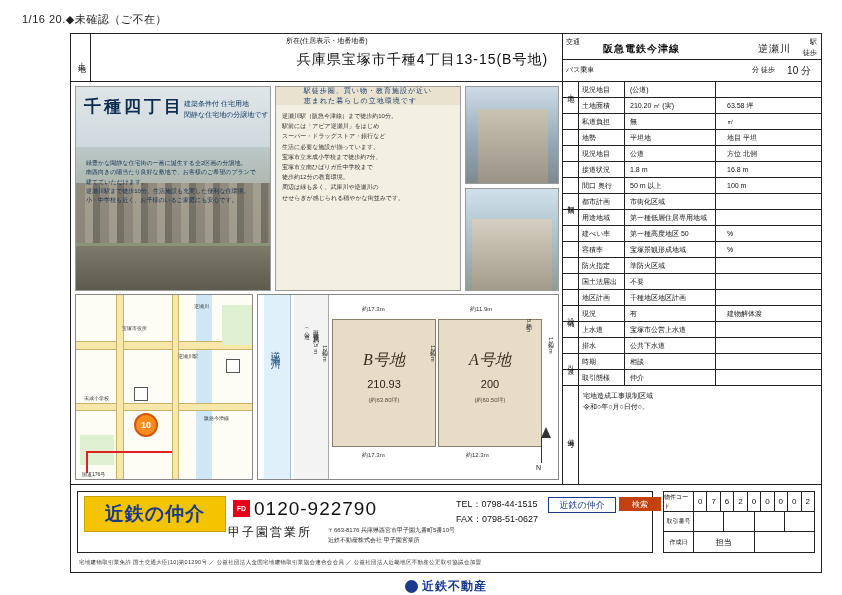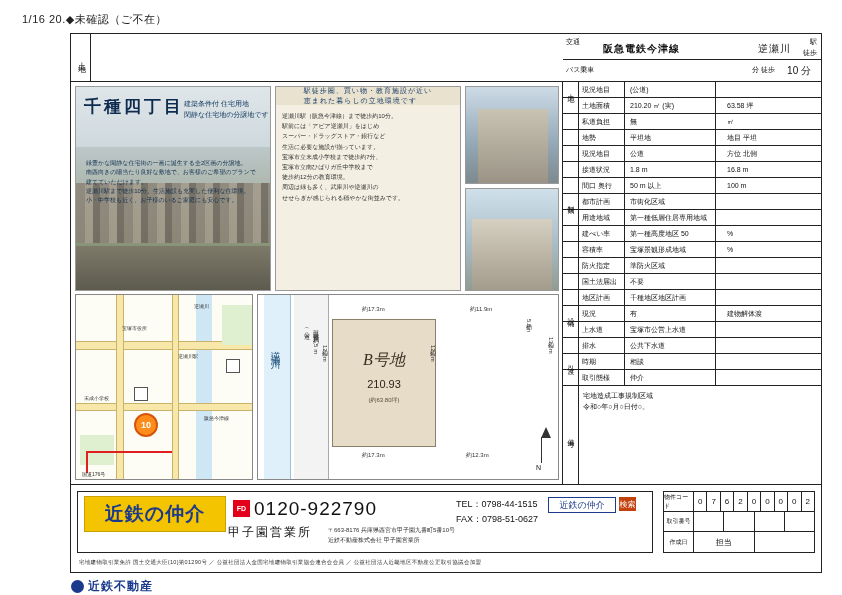--- a/index.html
+++ b/index.html
@@ -136,51 +136,55 @@
   .fbox{position:absolute;left:6px;top:6px;width:576px;height:62px;border:1px solid #222;box-sizing:border-box;}
   .logo{position:absolute;left:6px;top:4px;width:140px;height:34px;background:#f5c400;border:1px solid #c9a100;
      display:flex;align-items:center;justify-content:center;font-size:19px;font-weight:bold;color:#1b3a8c;letter-spacing:1px;}
   .freeicon{position:absolute;left:155px;top:8px;width:17px;height:17px;background:#e2001a;color:#fff;font-size:7px;
      display:flex;align-items:center;justify-content:center;font-weight:bold;}
   .freenum{position:absolute;left:176px;top:6px;font-size:19px;font-weight:normal;letter-spacing:1px;}
   .tel{position:absolute;left:378px;top:6px;font-size:9px;}
   .fax{position:absolute;left:378px;top:21px;font-size:9px;}
   .brandbox{position:absolute;left:470px;top:5px;width:66px;height:14px;border:1px solid #1b3a8c;color:#1b3a8c;
      font-size:9px;display:flex;align-items:center;justify-content:center;background:#fff;}
-  .searchbox{position:absolute;left:541px;top:5px;width:17px;height:14px;background:#c2410c;color:#fff;font-size:8px;
+  .searchbox{position:absolute;left:541px;top:5px;width:42px;height:14px;background:#c2410c;color:#fff;font-size:8px;
      display:flex;align-items:center;justify-content:center;}
   .office{position:absolute;left:150px;top:32px;font-size:12px;letter-spacing:2px;}
   .officeaddr{position:absolute;left:250px;top:34px;font-size:6px;line-height:1.6;color:#333;}
   .lic{position:absolute;left:8px;top:74px;font-size:5.5px;color:#333;letter-spacing:.3px;}
 
   .codebox{position:absolute;left:592px;top:6px;width:152px;height:62px;border:1px solid #222;box-sizing:border-box;}
   .cb-row{position:absolute;left:0;right:0;border-bottom:1px solid #222;box-sizing:border-box;}
   .cb-lbl{position:absolute;left:0;top:0;bottom:0;width:30px;border-right:1px solid #222;box-sizing:border-box;
      font-size:6px;display:flex;align-items:center;justify-content:center;}
   .cb-cells{position:absolute;left:30px;right:0;top:0;bottom:0;display:flex;}
   .cb-cells div{flex:1;border-right:1px solid #222;display:flex;align-items:center;justify-content:center;font-size:8px;box-sizing:border-box;}
   .cb-cells div:last-child{border-right:none;}
 
-  .bottomlogo{position:absolute;left:0;right:0;bottom:-22px;display:flex;align-items:center;justify-content:flex-start;gap:4px;}
+  .bottomlogo{position:absolute;left:0;right:0;bottom:-22px;display:flex;align-items:center;justify-content:center;gap:4px;}
   .bl-mark{width:13px;height:13px;border-radius:50%;background:#1b3a8c;}
   .bl-txt{font-size:12px;color:#1b3a8c;font-weight:bold;letter-spacing:1px;}
 </style>
 </head>
 <body>
 
 <div class="page">
 
   <div class="topmemo">1/16 20.◆未確認（ご不在）</div>
 
   <div class="frame">
 
     <div class="hdr">
       <div class="cell lbl-tochi">土地</div>
 
 
+      <div class="cell addr-box">
+        <div class="addr-lbl">所在(住居表示・地番地番)</div>
+        <div class="addr-val">兵庫県宝塚市千種4丁目13-15(B号地)</div>
+      </div>
 
       <div class="cell line-box">
         <div class="line-r1">
           <div class="line-lbl">交通</div>
           <div class="line-val">阪急電鉄今津線</div>
           <div class="line-sta">逆瀬川</div>
           <div class="line-t1">駅</div>
           <div class="line-t2">徒歩</div>
         </div>
         <div class="line-r2">
@@ -264,20 +268,25 @@
 
             <div class="lot lotB">
               <div class="nm">B号地</div>
               <div class="ar">210.93</div>
               <div class="tb">(約63.80坪)</div>
             </div>
             <div class="dim" style="left:104px;top:10px;">約17.3m</div>
             <div class="dim" style="left:104px;top:156px;">約17.3m</div>
             <div class="dimv" style="left:62px;top:50px;">約12.8m</div>
 
+            <div class="lot lotA">
+              <div class="nm">A号地</div>
+              <div class="ar">200</div>
+              <div class="tb">(約60.50坪)</div>
+            </div>
             <div class="dim" style="left:212px;top:10px;">約11.9m</div>
             <div class="dim" style="left:208px;top:156px;">約12.3m</div>
             <div class="dimv" style="left:170px;top:50px;">約12.6m</div>
             <div class="dimv" style="left:288px;top:42px;">約13.8m</div>
             <div class="dimv" style="left:266px;top:24px;">約5.8m</div>
 
             <div class="compass">
               <div class="arrow"></div>
                 <div class="stem"></div>
               <div class="n">N</div>

